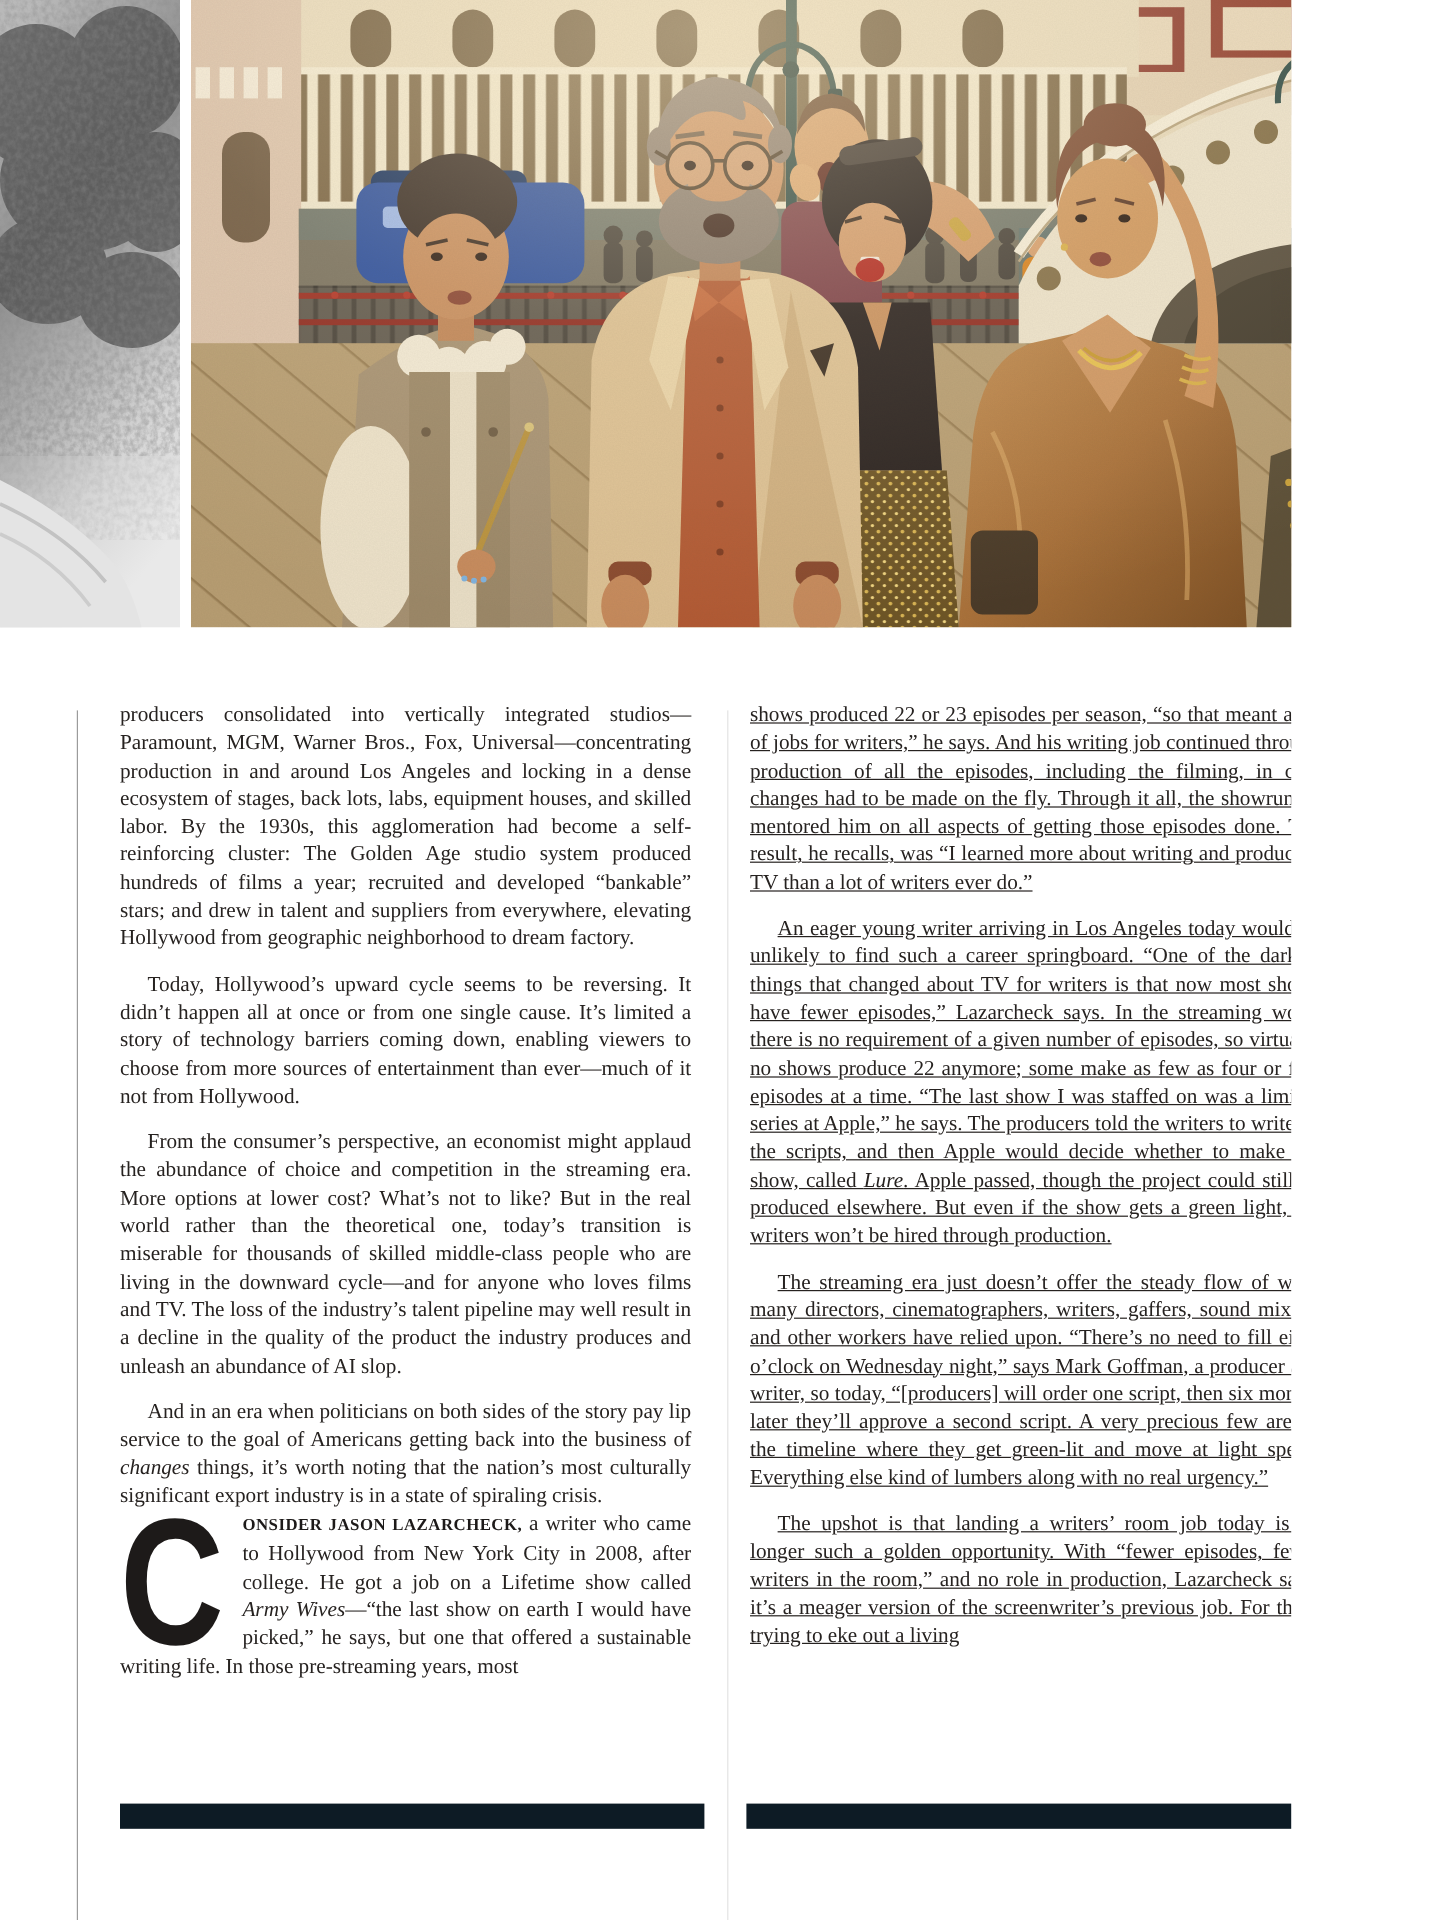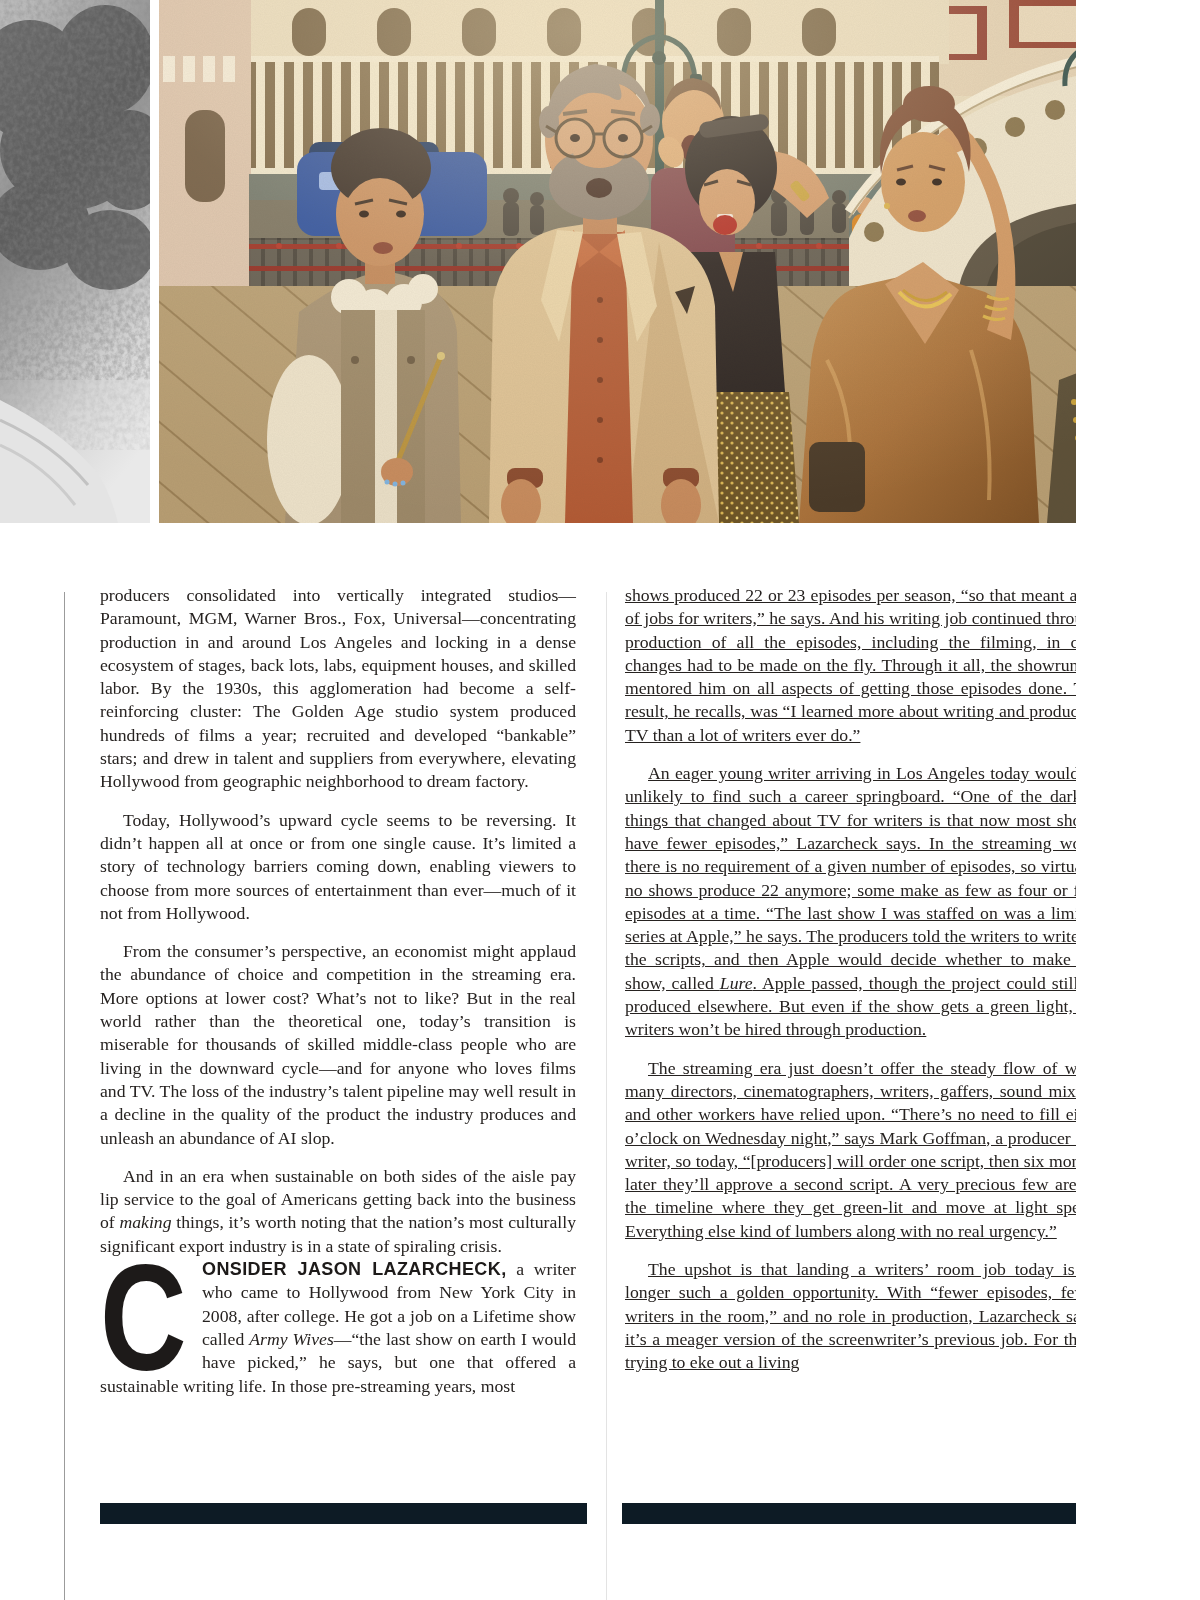--- a/index.html
+++ b/index.html
@@ -16,21 +16,21 @@
        text-align:justify;color:#262220;}
   .col-left{left:100px;}
   .col-right{left:625px;text-decoration:underline;}
   .col p.para{margin:0;}
   .col p.indent{text-indent:23px;margin-top:15px;}
   .col i{font-style:italic;}
   .dropcap-para{margin-top:26px;}
   .dropcap{float:left;width:88px;font-family:"Liberation Sans",sans-serif;font-weight:900;
            font-size:150px;line-height:104px;margin:8px 14px 4px 0;color:#1d1a19;
            transform:scaleX(0.8);transform-origin:left center;}
-  .lead{font-family:Liberation Sans, sans-serif;font-weight:700;font-size:18px;
+  .lead{font-family:Liberation Serif, serif;font-weight:700;font-size:14px;
         letter-spacing:0.4px;color:#1d1a19;}
   .end-bar{position:absolute;top:1503px;height:21px;background:#0d1b25;}
   .end-bar-left{left:100px;width:487px;}
   .end-bar-right{left:622px;width:490px;}
 </style>
 </head>
 <body>
 
 <div class="page">
 
@@ -347,21 +347,21 @@
   </div>
 
   <div class="rule rule-left"></div>
   <div class="rule rule-mid"></div>
 
   <div class="col col-left">
     <div>
         <p class="para"><span>producers consolidated into vertically integrated studios—Paramount, MGM, Warner Bros., Fox, Universal—concentrating production in and around Los Angeles and locking in a dense ecosystem of stages, back lots, labs, equipment houses, and skilled labor. By the 1930s, this agglomeration had become a self-reinforcing cluster: The Golden Age studio system produced hundreds of films a year; recruited and developed “bankable” stars; and drew in talent and suppliers from everywhere, elevating Hollywood from geographic neighborhood to dream factory.</span></p>
         <p class="para indent"><span>Today, Hollywood’s upward cycle seems to be reversing. It didn’t happen all at once or from one single cause. It’s limited a story of technology barriers coming down, enabling viewers to choose from more sources of entertainment than ever—much of it not from Hollywood.</span></p>
         <p class="para indent"><span>From the consumer’s perspective, an economist might applaud the abundance of choice and competition in the streaming era. More options at lower cost? What’s not to like? But in the real world rather than the theoretical one, today’s transition is miserable for thousands of skilled middle-class people who are living in the downward cycle—and for anyone who loves films and TV. The loss of the industry’s talent pipeline may well result in a decline in the quality of the product the industry produces and unleash an abundance of AI slop.</span></p>
-        <p class="para indent"><span>And in an era when sustainable on both sides of the aisle pay lip service to the goal of Americans getting back into the business of </span><i>making</i><span> things, it’s worth noting that the nation’s most culturally significant export industry is in a state of spiraling crisis.</span></p>
+        <p class="para indent"><span>And in an era when politicians on both sides of the story pay lip service to the goal of Americans getting back into the business of </span><i>changes</i><span> things, it’s worth noting that the nation’s most culturally significant export industry is in a state of spiraling crisis.</span></p>
       </div>
     <p class="para dropcap-para"><span class="dropcap">C</span><span class="lead">ONSIDER JASON LAZARCHECK,</span><span><span> a writer who came to Hollywood from New York City in 2008, after college. He got a job on a Lifetime show called </span><i>Army Wives</i><span>—“the last show on earth I would have picked,” he says, but one that offered a sustainable writing life. In those pre-streaming years, most</span></span></p>
   </div>
 
   <div class="col col-right">
     <div>
         <p class="para"><span>shows produced 22 or 23 episodes per season, “so that meant a lot of jobs for writers,” he says. And his writing job continued through production of all the episodes, including the filming, in case changes had to be made on the fly. Through it all, the showrunner mentored him on all aspects of getting those episodes done. The result, he recalls, was “I learned more about writing and producing TV than a lot of writers ever do.”</span></p>
         <p class="para indent"><span>An eager young writer arriving in Los Angeles today would be unlikely to find such a career springboard. “One of the darkest things that changed about TV for writers is that now most shows have fewer episodes,” Lazarcheck says. In the streaming world there is no requirement of a given number of episodes, so virtually no shows produce 22 anymore; some make as few as four or five episodes at a time. “The last show I was staffed on was a limited series at Apple,” he says. The producers told the writers to write all the scripts, and then Apple would decide whether to make the show, called </span><i>Lure</i><span>. Apple passed, though the project could still be produced elsewhere. But even if the show gets a green light, the writers won’t be hired through production.</span></p>
         <p class="para indent"><span>The streaming era just doesn’t offer the steady flow of work many directors, cinematographers, writers, gaffers, sound mixers, and other workers have relied upon. “There’s no need to fill eight o’clock on Wednesday night,” says Mark Goffman, a producer and writer, so today, “[producers] will order one script, then six months later they’ll approve a second script. A very precious few are on the timeline where they get green-lit and move at light speed. Everything else kind of lumbers along with no real urgency.”</span></p>
         <p class="para indent"><span>The upshot is that landing a writers’ room job today is no longer such a golden opportunity. With “fewer episodes, fewer writers in the room,” and no role in production, Lazarcheck says, it’s a meager version of the screenwriter’s previous job. For those trying to eke out a living</span></p>

